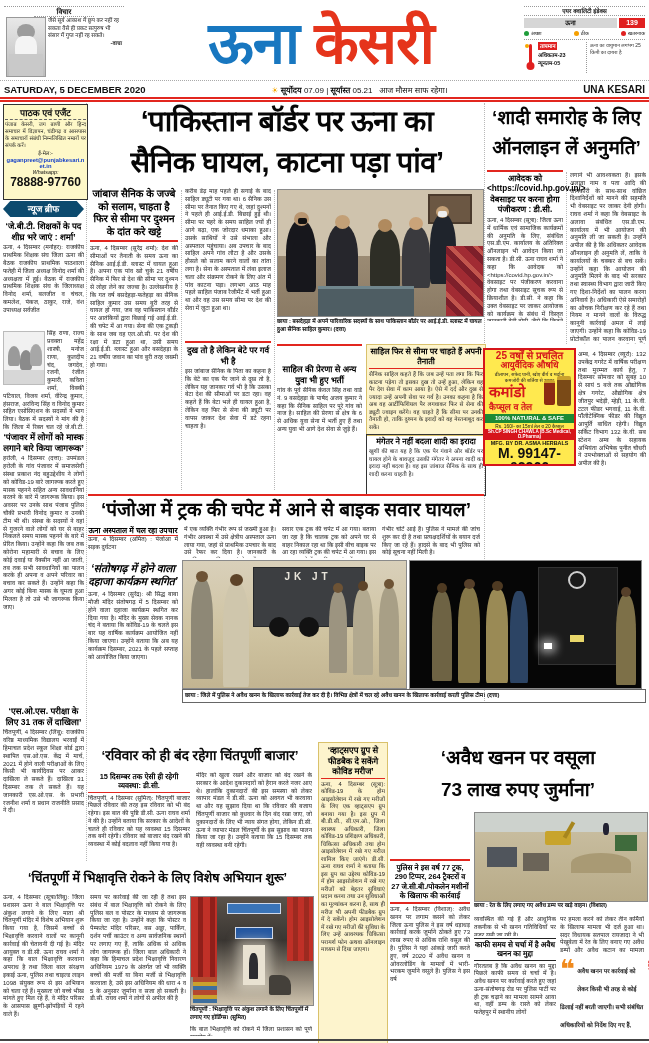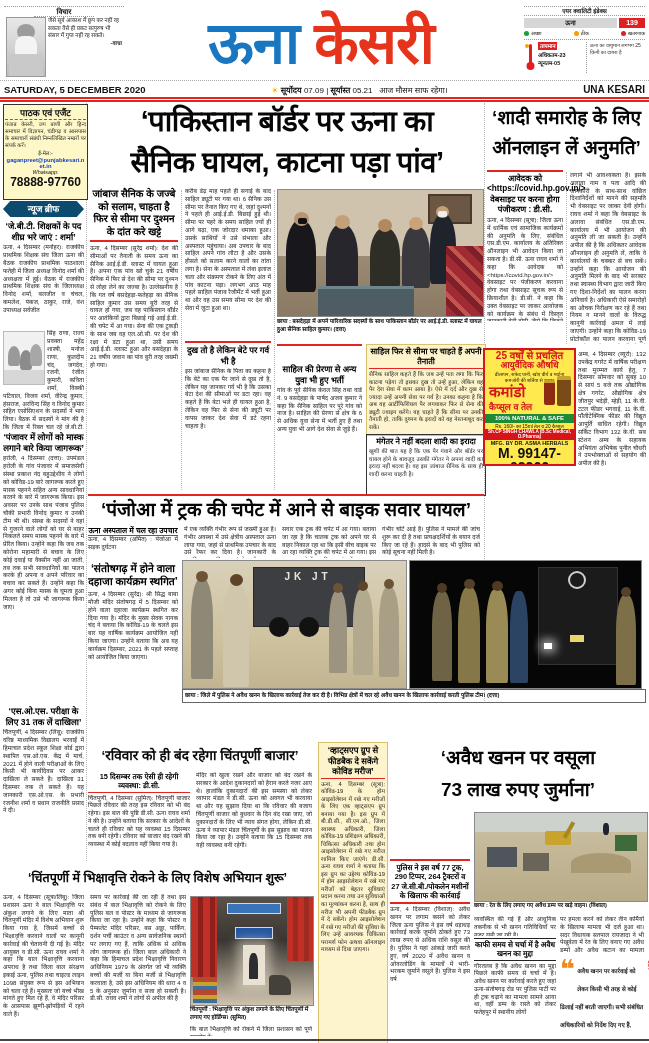--- a/index.html
+++ b/index.html
@@ -211,21 +211,21 @@
   <div class="abs c hl" style="left:88px;top:494px;width:396px;height:28px;font-size:19px;line-height:28px;white-space:nowrap;overflow:hidden;border-top:2px solid #e2261f;">‘पंजोआ में ट्रक की चपेट में आने से बाइक सवार घायल’</div>
   <div class="abs" style="left:88px;top:526px;width:90px;height:34px;">
     <div class="sub" style="font-size:7.6px;border-bottom:1.5px solid #e2261f;">ऊना अस्पताल में चल रहा उपचार</div>
     <div class="bt" style="height:16px;"><span>ऊना, 4 दिसम्बर (अमित) : पंजोआ में सड़क दुर्घटना</span></div>
   </div>
   <div class="abs bt" style="left:184px;top:526px;width:92px;height:32px;"><span>में एक व्यक्ति गंभीर रूप से जख्मी हुआ है। गंभीर अवस्था में उसे क्षेत्रीय अस्पताल ऊना लाया गया, जहां से प्राथमिक उपचार के बाद उसे रैफर कर दिया है। जानकारी के मुताबिक बृहस्पति सुबह पंजोआ में वाहन</span></div>
   <div class="abs bt" style="left:282px;top:526px;width:94px;height:32px;"><span>सवार एक ट्रक की चपेट में आ गया। बताया जा रहा है कि चालक ट्रक को अपने घर से बाहर निकाल रहा था कि इसी बीच बाइक पर आ रहा व्यक्ति ट्रक की चपेट में आ गया। इस सड़क हादसे में उसकी एक टांग में</span></div>
   <div class="abs bt" style="left:382px;top:526px;width:98px;height:32px;"><span>गंभीर चोटें आई हैं। पुलिस ने मामले की जांच शुरू कर दी है तथा प्रत्यक्षदर्शियों के बयान दर्ज किए जा रहे हैं। हादसे के बाद भी पुलिस को कोई सूचना नहीं मिली है।</span></div>
 
   <div class="abs" style="left:88px;top:562px;width:90px;height:182px;">
-    <div class="sub" style="font-size:10.5px;">‘संतोषगढ़ में होने वाला दहाजा कार्यक्रम स्थगित’</div>
+    <div class="sub" style="font-size:10.5px;font-style:italic;">‘संतोषगढ़ में होने वाला दहाजा कार्यक्रम स्थगित’</div>
     <div class="bt" style="margin-top:3px;height:126px;"><span>ऊना, 4 दिसम्बर (सुरेंद्र): श्री सिद्ध बाबा मौजी मंदिर संतोषगढ़ में 5 दिसम्बर को होने वाला दहाजा कार्यक्रम स्थगित कर दिया गया है। मंदिर के मुख्य सेवक नानक चंद ने बताया कि कोविड-19 के चलते इस बार यह वार्षिक कार्यक्रम आयोजित नहीं किया जाएगा। उन्होंने बताया कि अब यह कार्यक्रम दिसम्बर, 2021 के पहले सप्ताह को आयोजित किया जाएगा।</span></div>
   </div>
 
   <div class="photo" style="left:182px;top:560px;width:223px;height:127px;background:linear-gradient(#d9d0ba 0%,#cec29f 60%,#c2b491 100%);">
     <div class="p" style="left:70px;top:6px;width:110px;height:58px;background:#3c3e41;border:1px solid #26282a;"></div>
     <div class="p c" style="left:80px;top:10px;width:90px;color:#e8e4da;font-size:10px;font-weight:bold;letter-spacing:4px;">JK  JT</div>
     <div class="p" style="left:86px;top:56px;width:20px;height:20px;border-radius:50%;background:#121212;"></div>
     <div class="p" style="left:116px;top:56px;width:20px;height:20px;border-radius:50%;background:#121212;"></div>
     <div class="p" style="left:8px;top:18px;width:22px;height:100px;background:#8e8876;border-radius:40% 40% 5% 5%;"></div>
     <div class="p" style="left:13px;top:10px;width:12px;height:11px;border-radius:50%;background:#6d5335;"></div>

